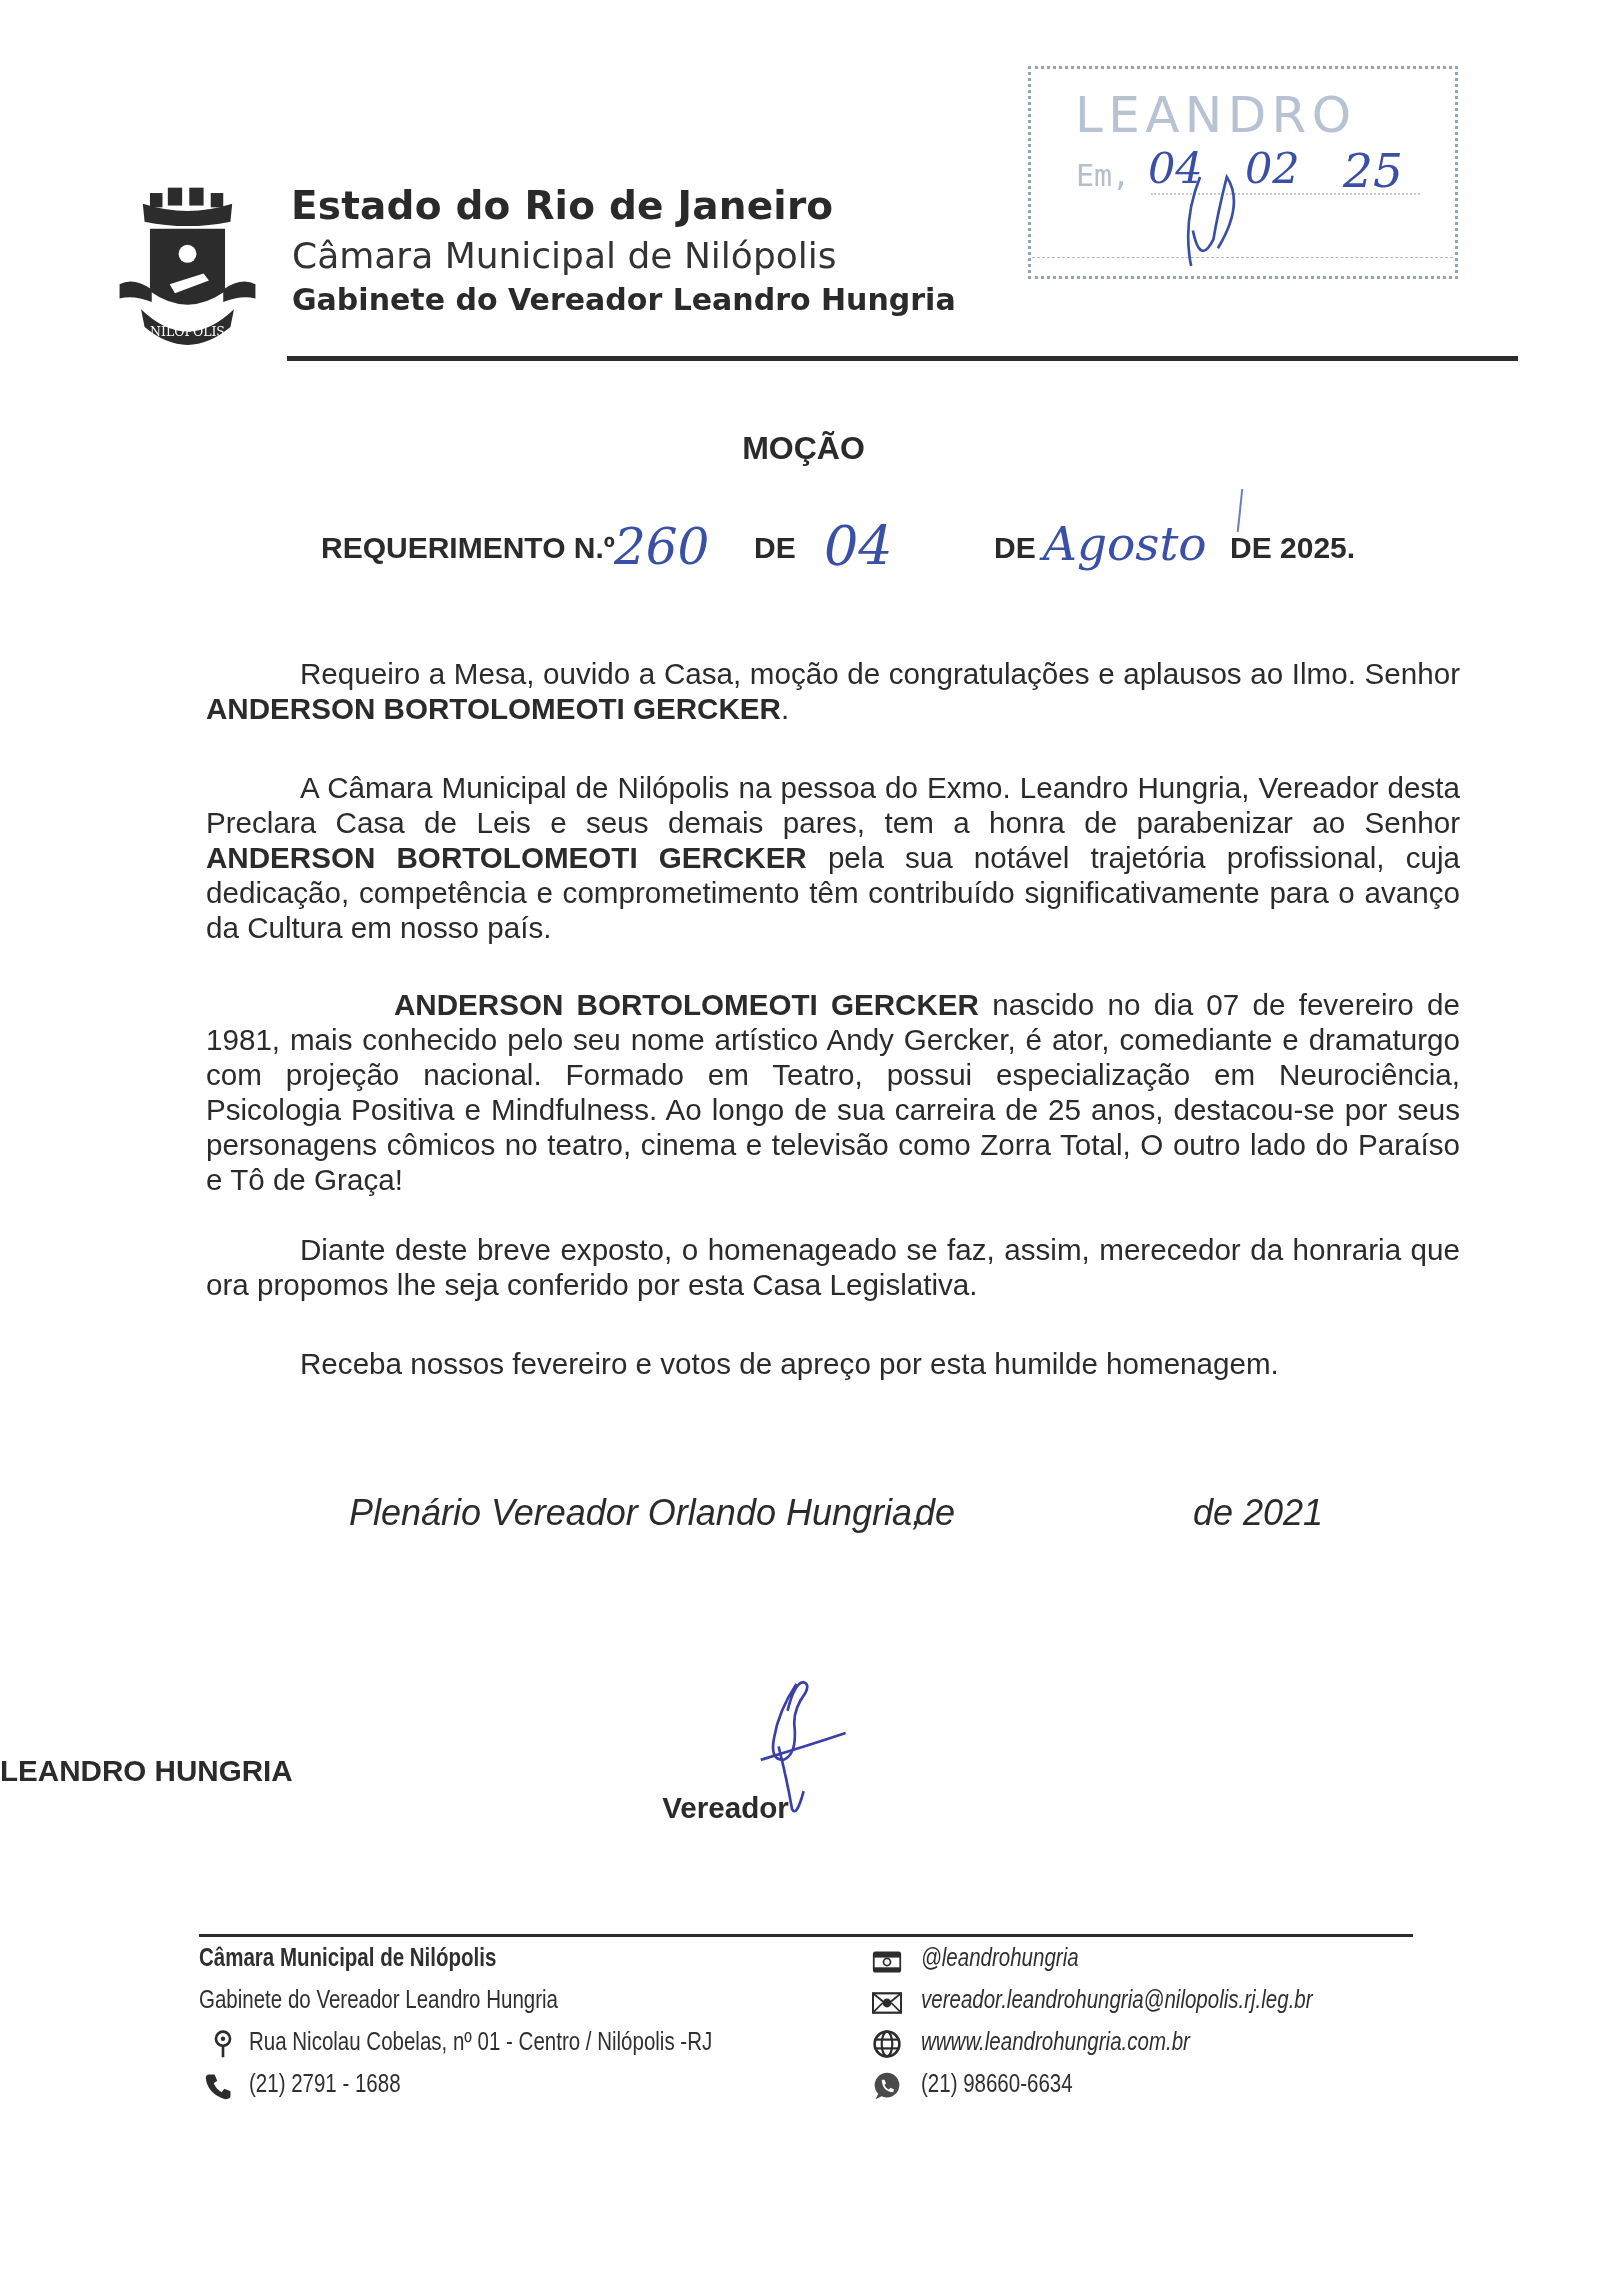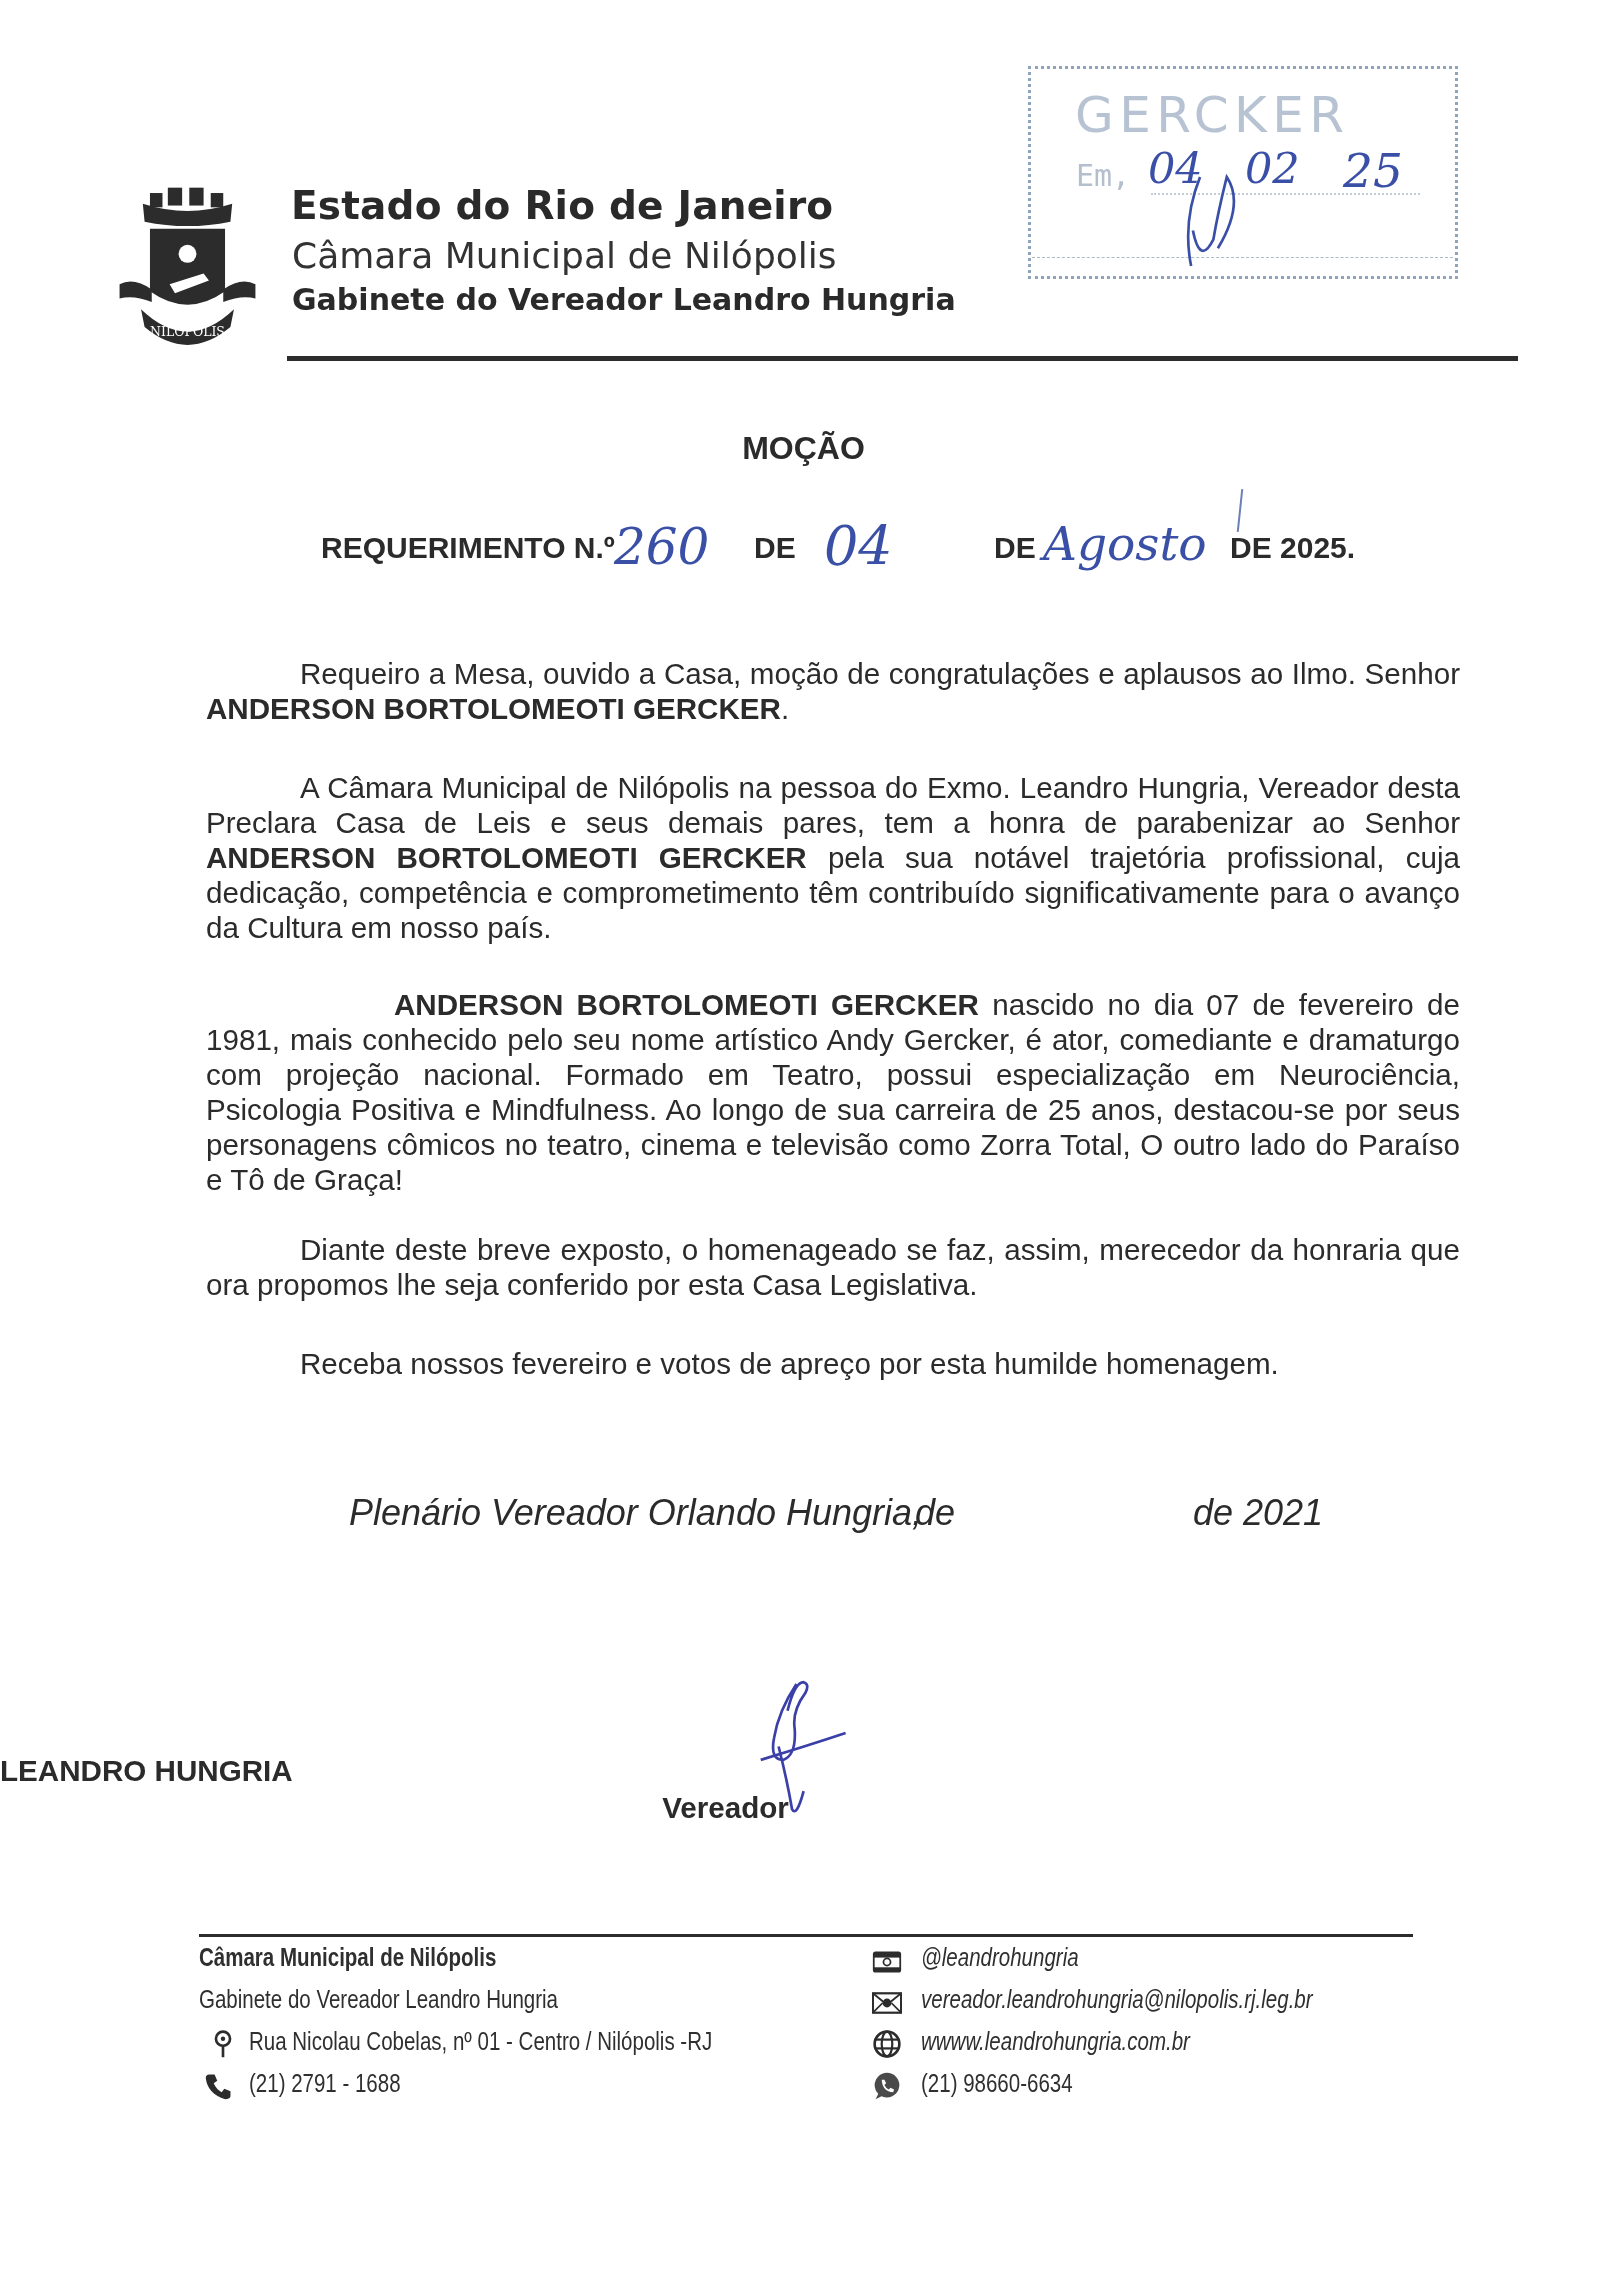--- a/index.html
+++ b/index.html
@@ -97,21 +97,21 @@
     <path d="M60 112 L98 100 L104 108 L66 122 Z"></path>
     <text x="80" y="170" font-size="14" text-anchor="middle" font-family="DejaVu Serif, serif">NILÓPOLIS</text>
   </g>
 </svg>
 <div class="abs hdr-title">Estado do Rio de Janeiro</div>
 <div class="abs hdr-sub">Câmara Municipal de Nilópolis</div>
 <div class="abs hdr-cab">Gabinete do Vereador Leandro Hungria</div>
 <div class="abs hdr-rule"></div>
 
 <div class="abs stamp"></div>
-<div class="abs stamp-title">GERCKER</div>
+<div class="abs stamp-title">LEANDRO</div>
 <div class="abs stamp-em">Em,</div>
 <div class="abs stamp-dots"></div>
 <div class="abs stamp-line"></div>
 <div class="abs hand stamp-day">04</div>
 <div class="abs hand stamp-month">02</div>
 <div class="abs hand stamp-year">25</div>
 <svg class="abs" style="left:1164px;top:168px;width:81px;height:107px;" viewBox="0 0 90 120">
   <path d="M40 10 Q20 60 30 110 M32 70 Q40 110 55 80 Q60 50 70 10 Q90 40 60 90" fill="none" stroke="#3a4fa6" stroke-width="3"></path>
 </svg>
 

